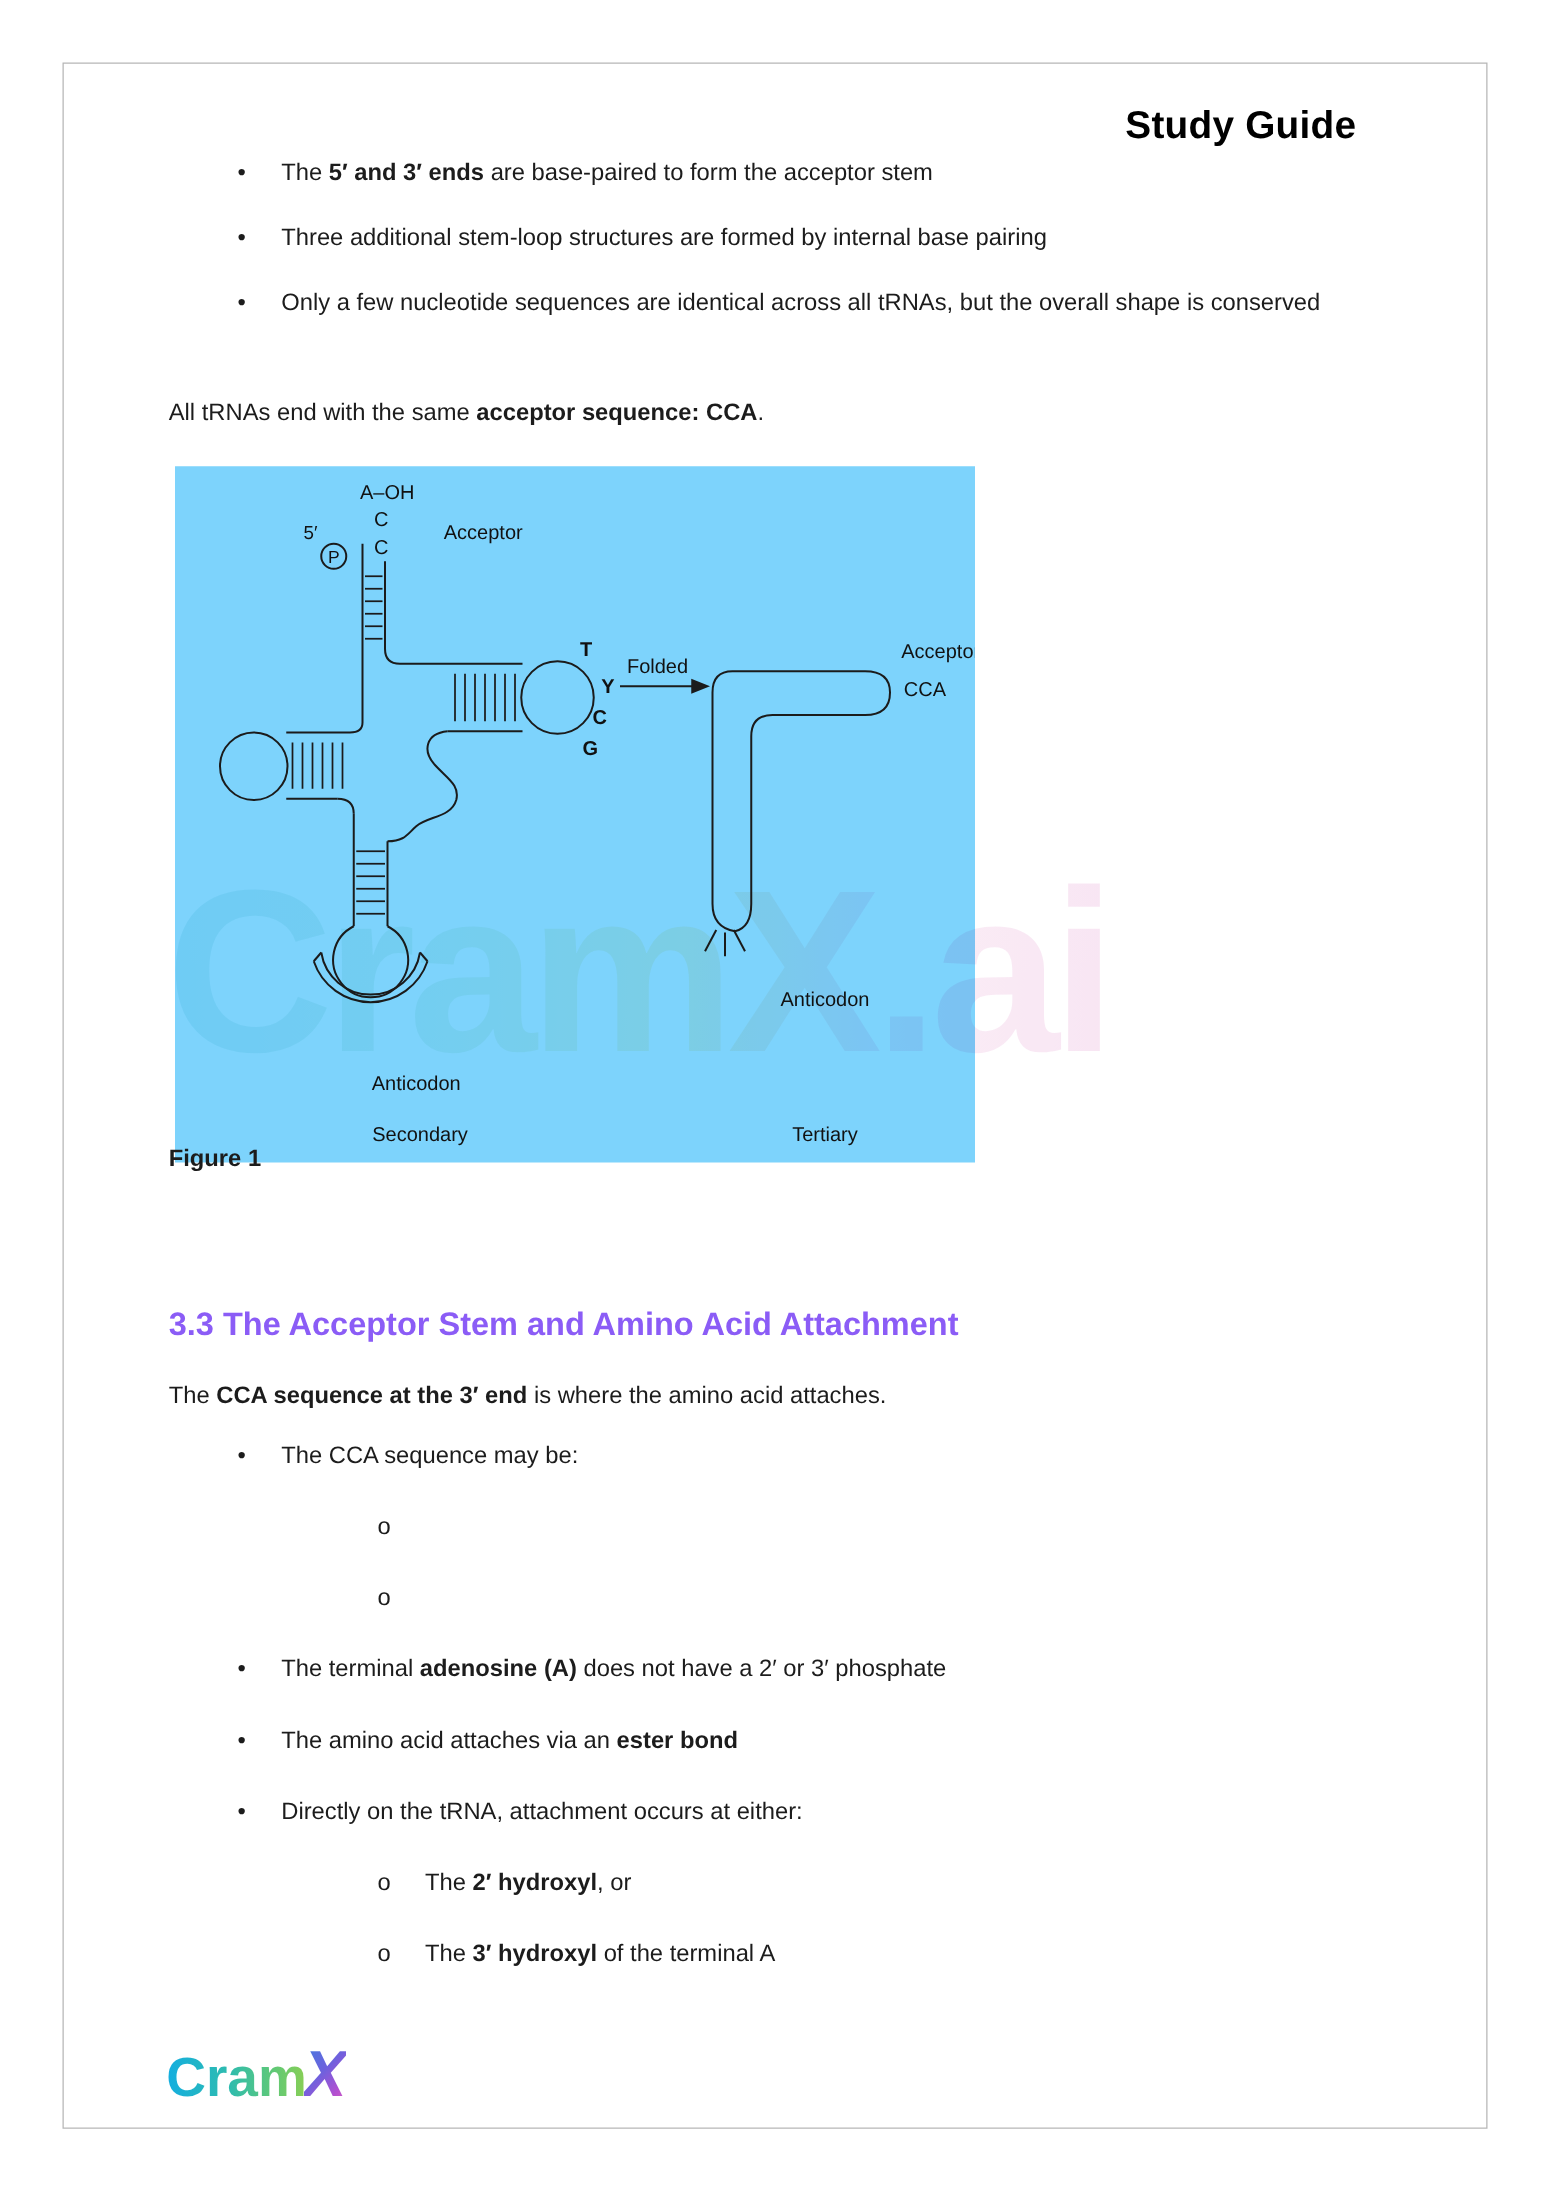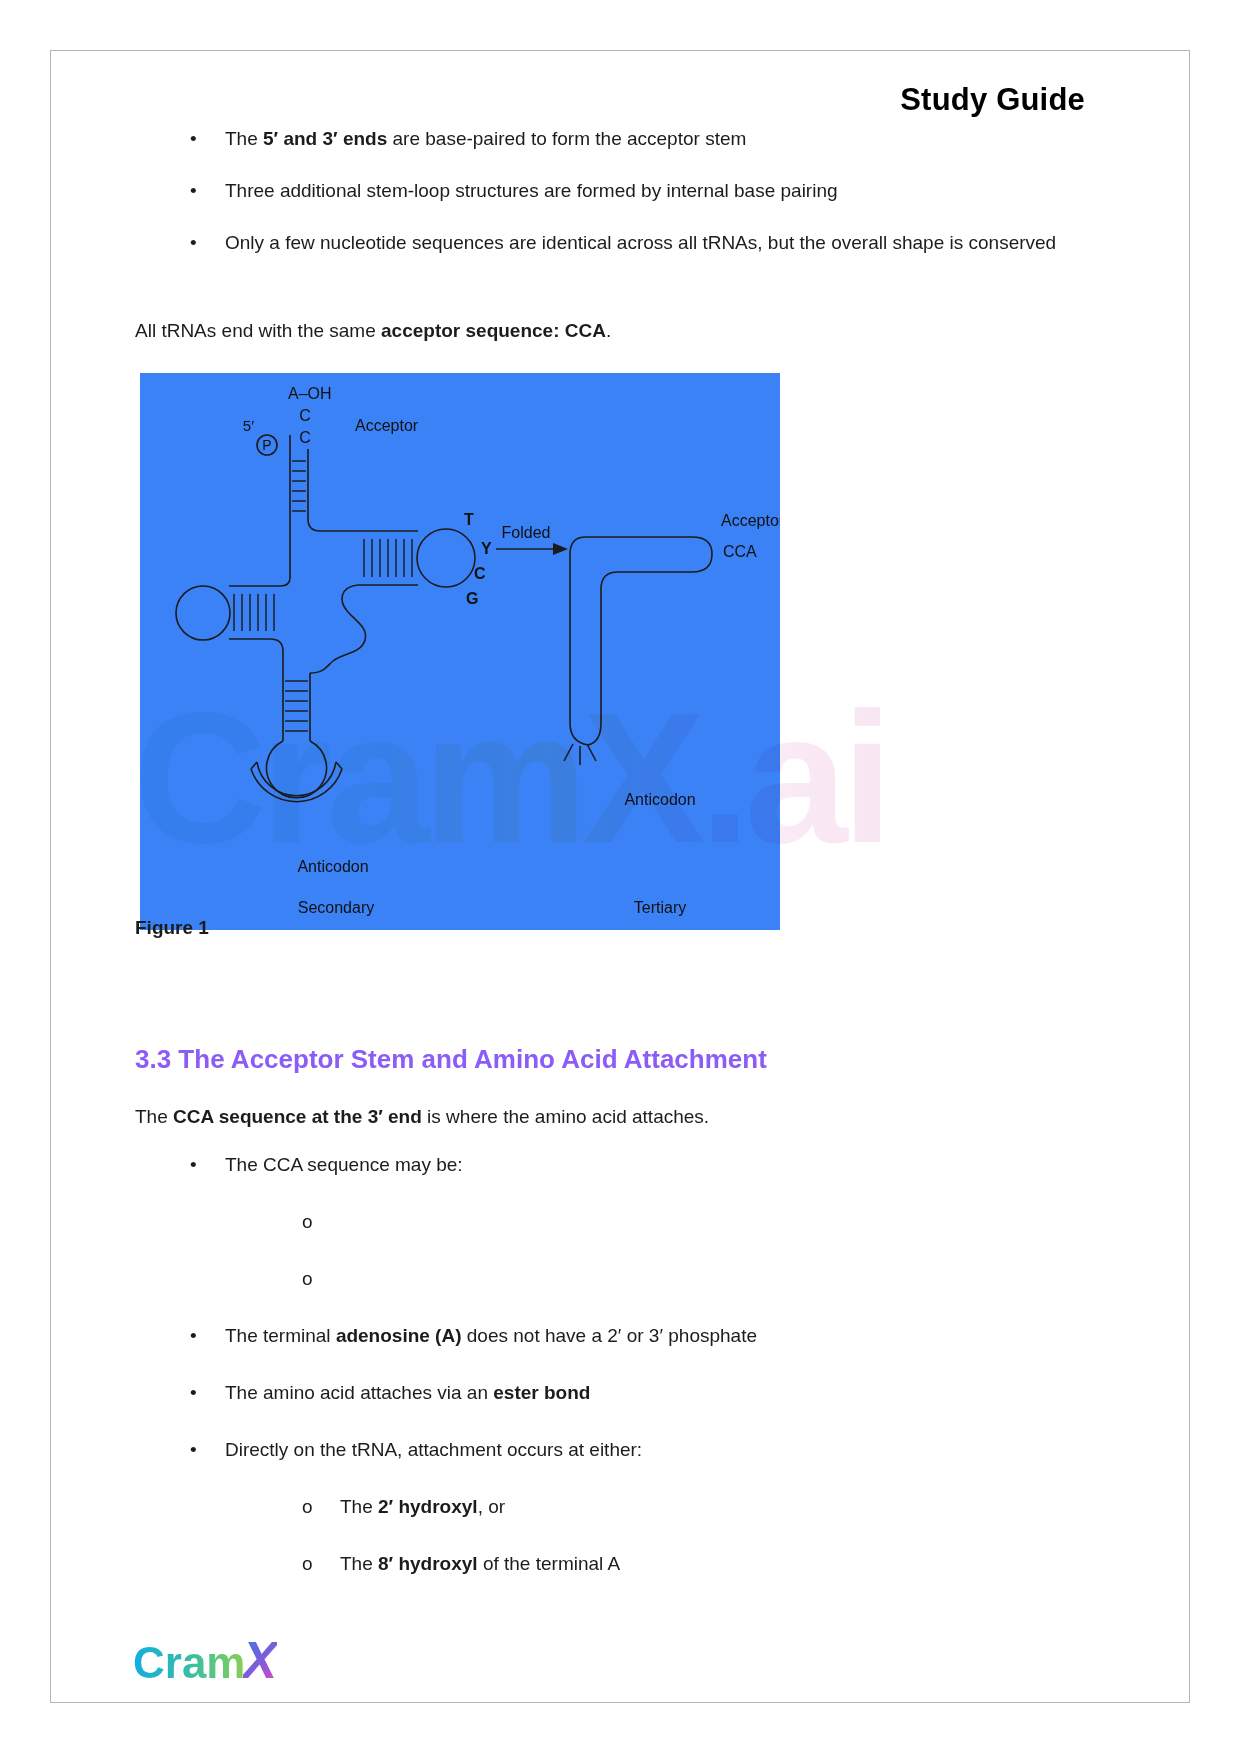--- a/index.html
+++ b/index.html
@@ -16,21 +16,21 @@
   .li .marker { flex:0 0 35px; }
   .li.l2 { padding-left:112px; }
   .li.l2 .marker { flex:0 0 38px; }
   .li .txt { flex:1; }
   b { font-weight:bold; }
 
   .para { position:absolute; left:135px; font-size:19px; line-height:33px; width:950px; }
   .para-acceptor { top:314px; }
   .para-lead { top:1100px; }
 
-  .figure-block { position:absolute; left:140px; top:373px; width:640px; height:557px; background:#3b82f6; }
+  .figure-block { position:absolute; left:140px; top:373px; width:640px; height:557px; background:#7dd3fc; }
   .figure-block svg text { font-family:"Liberation Sans", sans-serif; fill:#111; }
   .fig-caption { position:absolute; left:135px; top:917px; font-size:19px; font-weight:bold; }
 
   .section-heading { position:absolute; left:135px; top:1044px; font-size:26px; font-weight:bold; color:#8b5cf6; }
 
   .watermark { position:absolute; left:133px; top:676px; font-size:185px; font-weight:bold; letter-spacing:-6px; line-height:205px; white-space:nowrap;
     background:linear-gradient(90deg,#d9f4f6 0%,#e6f7ef 30%,#fbf7e0 55%,#f9e9f4 75%,#f6ddef 100%);
     -webkit-background-clip:text; background-clip:text; color:transparent;
     mix-blend-mode:multiply; opacity:0.75; pointer-events:none; z-index:3; }
 
@@ -193,19 +193,19 @@
     <div class="li l1">
       <span class="marker">•</span>
       <span class="txt"><span>Directly on the tRNA, attachment occurs at either:</span><b></b><span></span></span>
     </div>
     <div class="li l2">
       <span class="marker">o</span>
       <span class="txt"><span>The </span><b>2′ hydroxyl</b><span>, or</span></span>
     </div>
     <div class="li l2">
       <span class="marker">o</span>
-      <span class="txt"><span>The </span><b>8′ hydroxyl</b><span> of the terminal A</span></span>
+      <span class="txt"><span>The </span><b>3′ hydroxyl</b><span> of the terminal A</span></span>
     </div>
   </div>
 
 <div class="logo">
   <span class="cram">Cram</span><span class="x">X</span>
 </div>
 
 </body></html>

